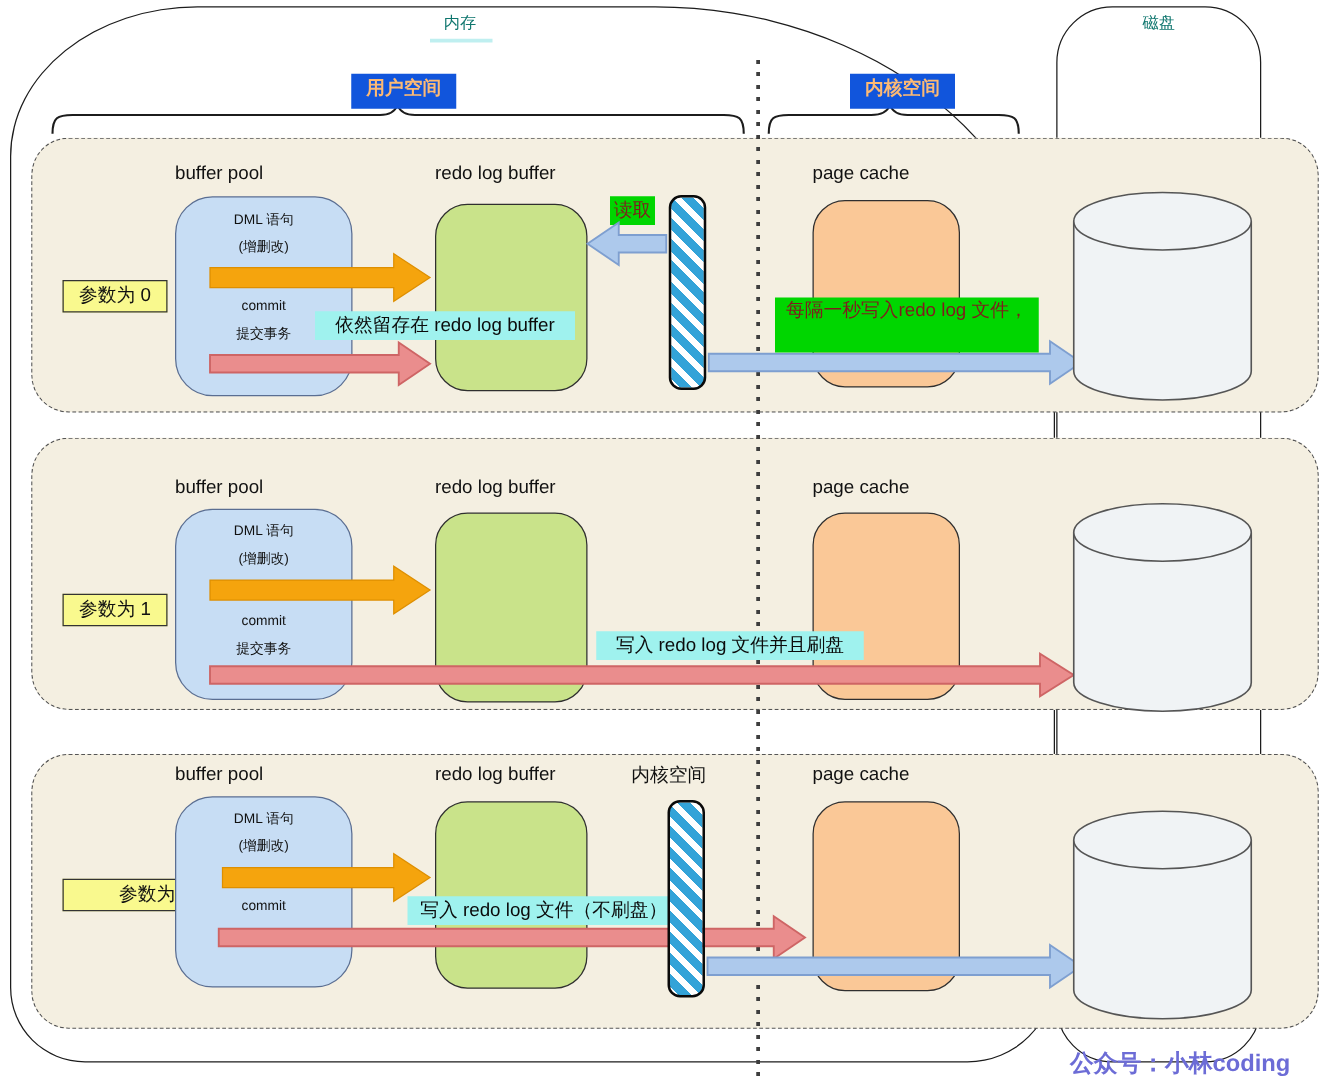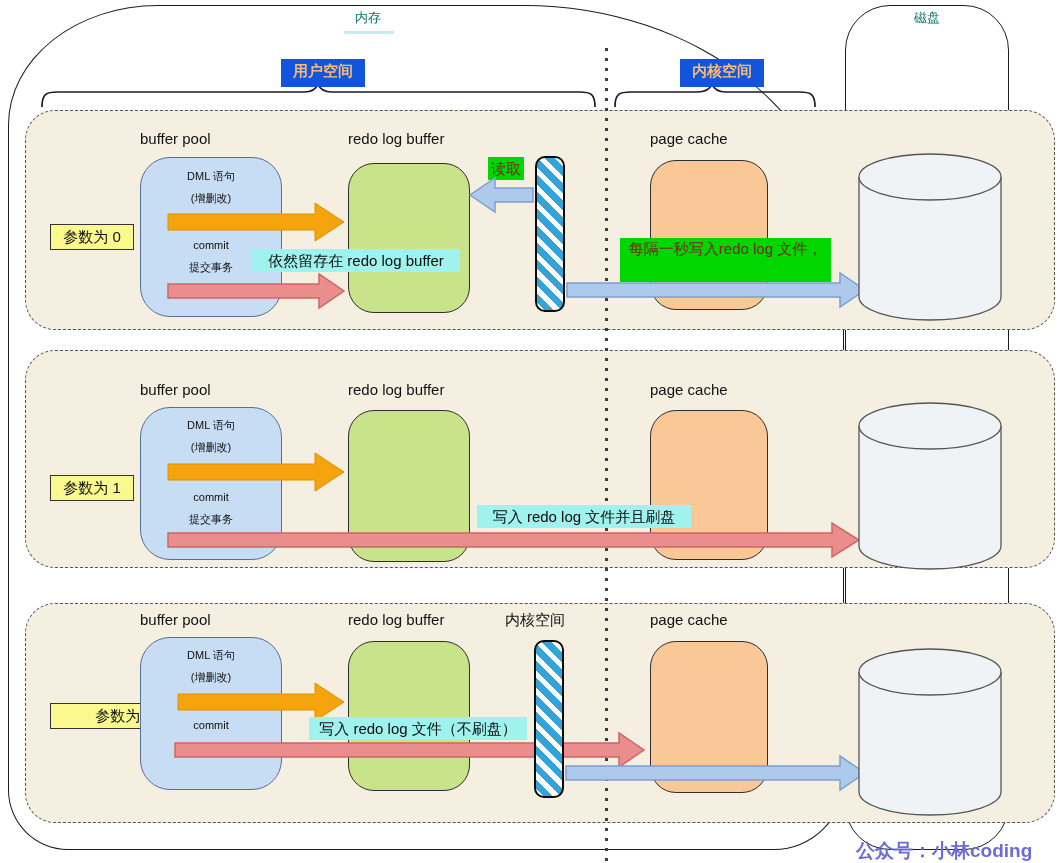--- a/index.html
+++ b/index.html
@@ -151,21 +151,21 @@
 
   <svg style="left:178px;top:682px;" width="167" height="40" viewBox="0 0 167 40">
     <path d="M0 12 H137 V1 L166 20 L137 39 V28 H0 Z" fill="#f5a40d" stroke="#de8f00" stroke-width="1"></path>
   </svg>
 
   <div class="redo-box" style="left:348px;top:641px;width:122px;height:150px;"></div>
 
   <svg style="left:175px;top:732px;" width="470" height="36" viewBox="0 0 470 36">
     <path d="M0 11 H444 V1 L469 18 L444 35 V25 H0 Z" fill="#ea8d8d" stroke="#ce6565" stroke-width="1.5"></path>
   </svg>
-  <div class="note-cyan" style="left:309px;top:717px;width:218px;">写入 redo log 文件（不刷盘）</div>
+  <div class="note-cyan" style="left:326px;top:717px;width:218px;">写入 redo log 文件（不刷盘）</div>
 
   <div class="bar" style="left:534px;top:640px;width:30px;height:158px;"></div>
 
   <div class="pc-box" style="left:650px;top:641px;width:118px;height:152px;"></div>
 
   <svg style="left:566px;top:755px;" width="300" height="36" viewBox="0 0 300 36">
     <path d="M0 11 H274 V1 L299 18 L274 35 V25 H0 Z" fill="#adc9ec" stroke="#7e9fd0" stroke-width="1.5"></path>
   </svg>
 
   <svg style="left:857px;top:645px;" width="146" height="172" viewBox="0 0 146 172">

